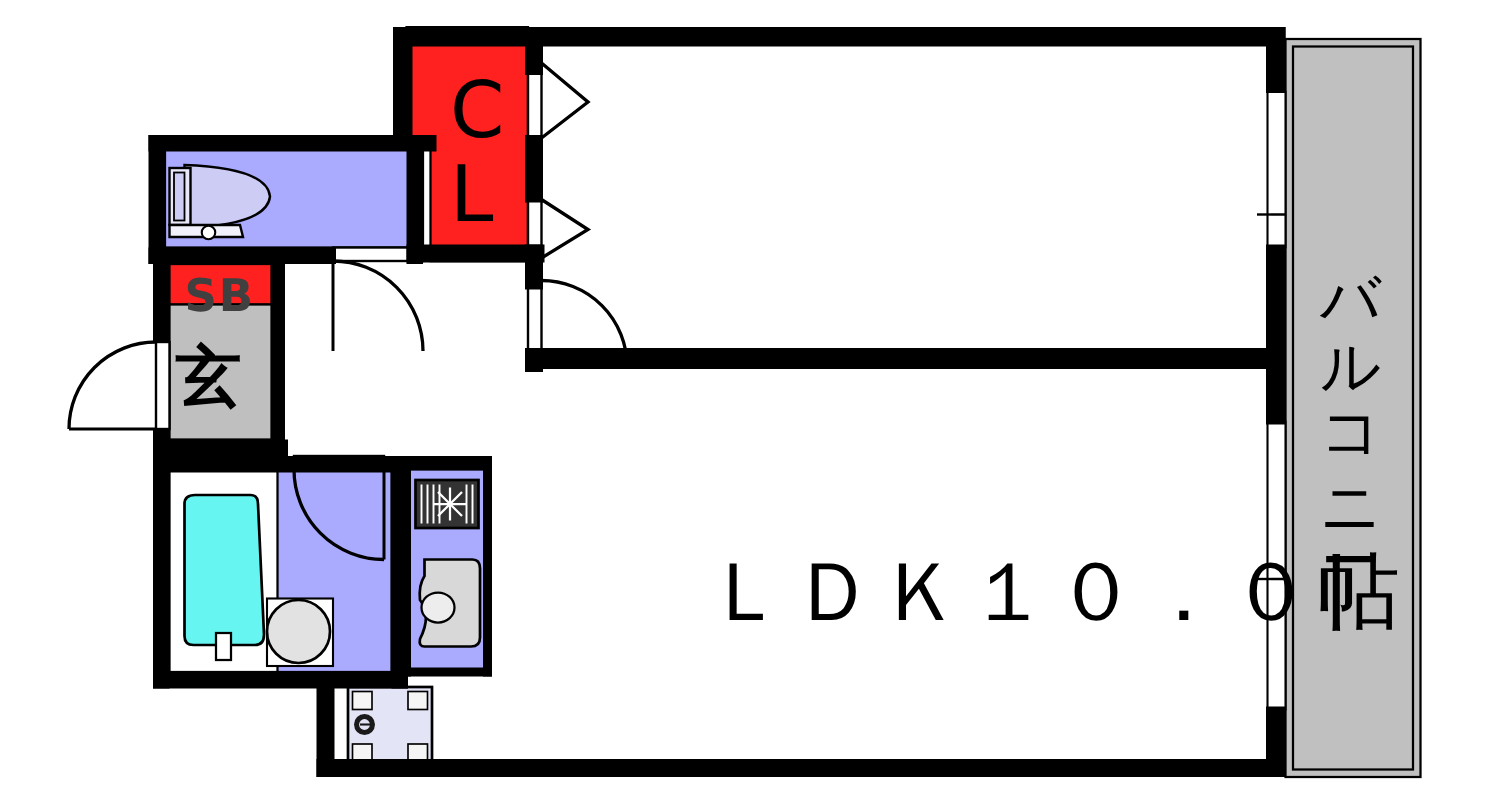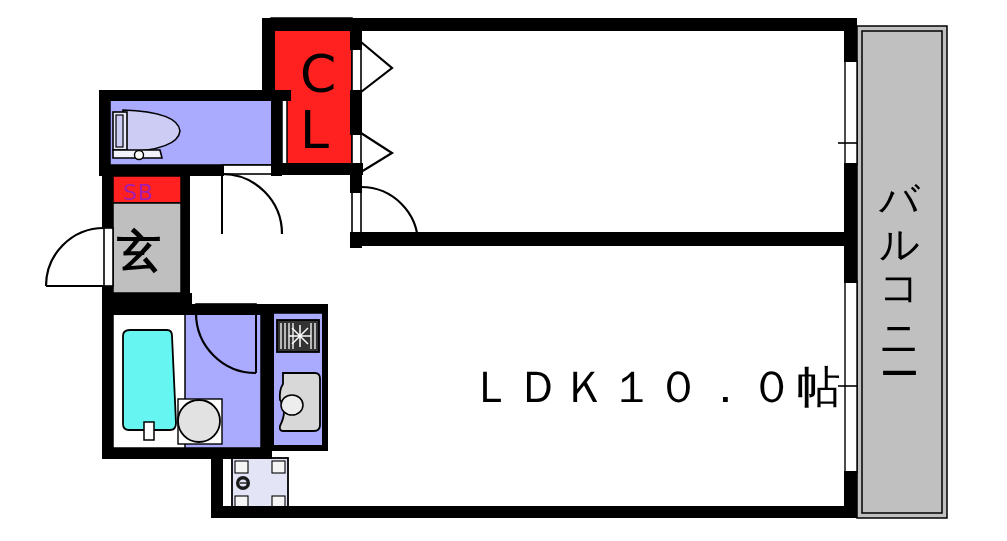--- a/index.html
+++ b/index.html
@@ -36,44 +36,44 @@
     letter-spacing: 0.02em;
   }
   #label-washitsu {
     left: 497px;
     top: 108px;
     font-size: 41px;
   }
   #label-ldk {
     left: 470px;
     top: 358px;
-    font-size: 44px;
+    font-size: 55px;
     letter-spacing: 0.06em;
   }
   #label-balcony {
     left: 880px;
     top: 155px;
     font-size: 40px;
     writing-mode: vertical-rl;
     text-orientation: upright;
     letter-spacing: 0.10em;
     line-height: 1;
   }
   #label-genkan {
     left: 117px;
     top: 222px;
     font-size: 44px;
     font-weight: 700;
   }
   #label-sb {
     left: 123px;
     top: 180px;
-    font-size: 22px;
-    font-weight: 400;
-    color: #a21caf;
+    font-size: 30px;
+    font-weight: 700;
+    color: #404040;
     letter-spacing: 0.04em;
   }
   #label-cl-c {
     left: 300px;
     top: 44px;
     font-size: 52px;
     font-weight: 400;
     color: #000000;
   }
   #label-cl-l {

